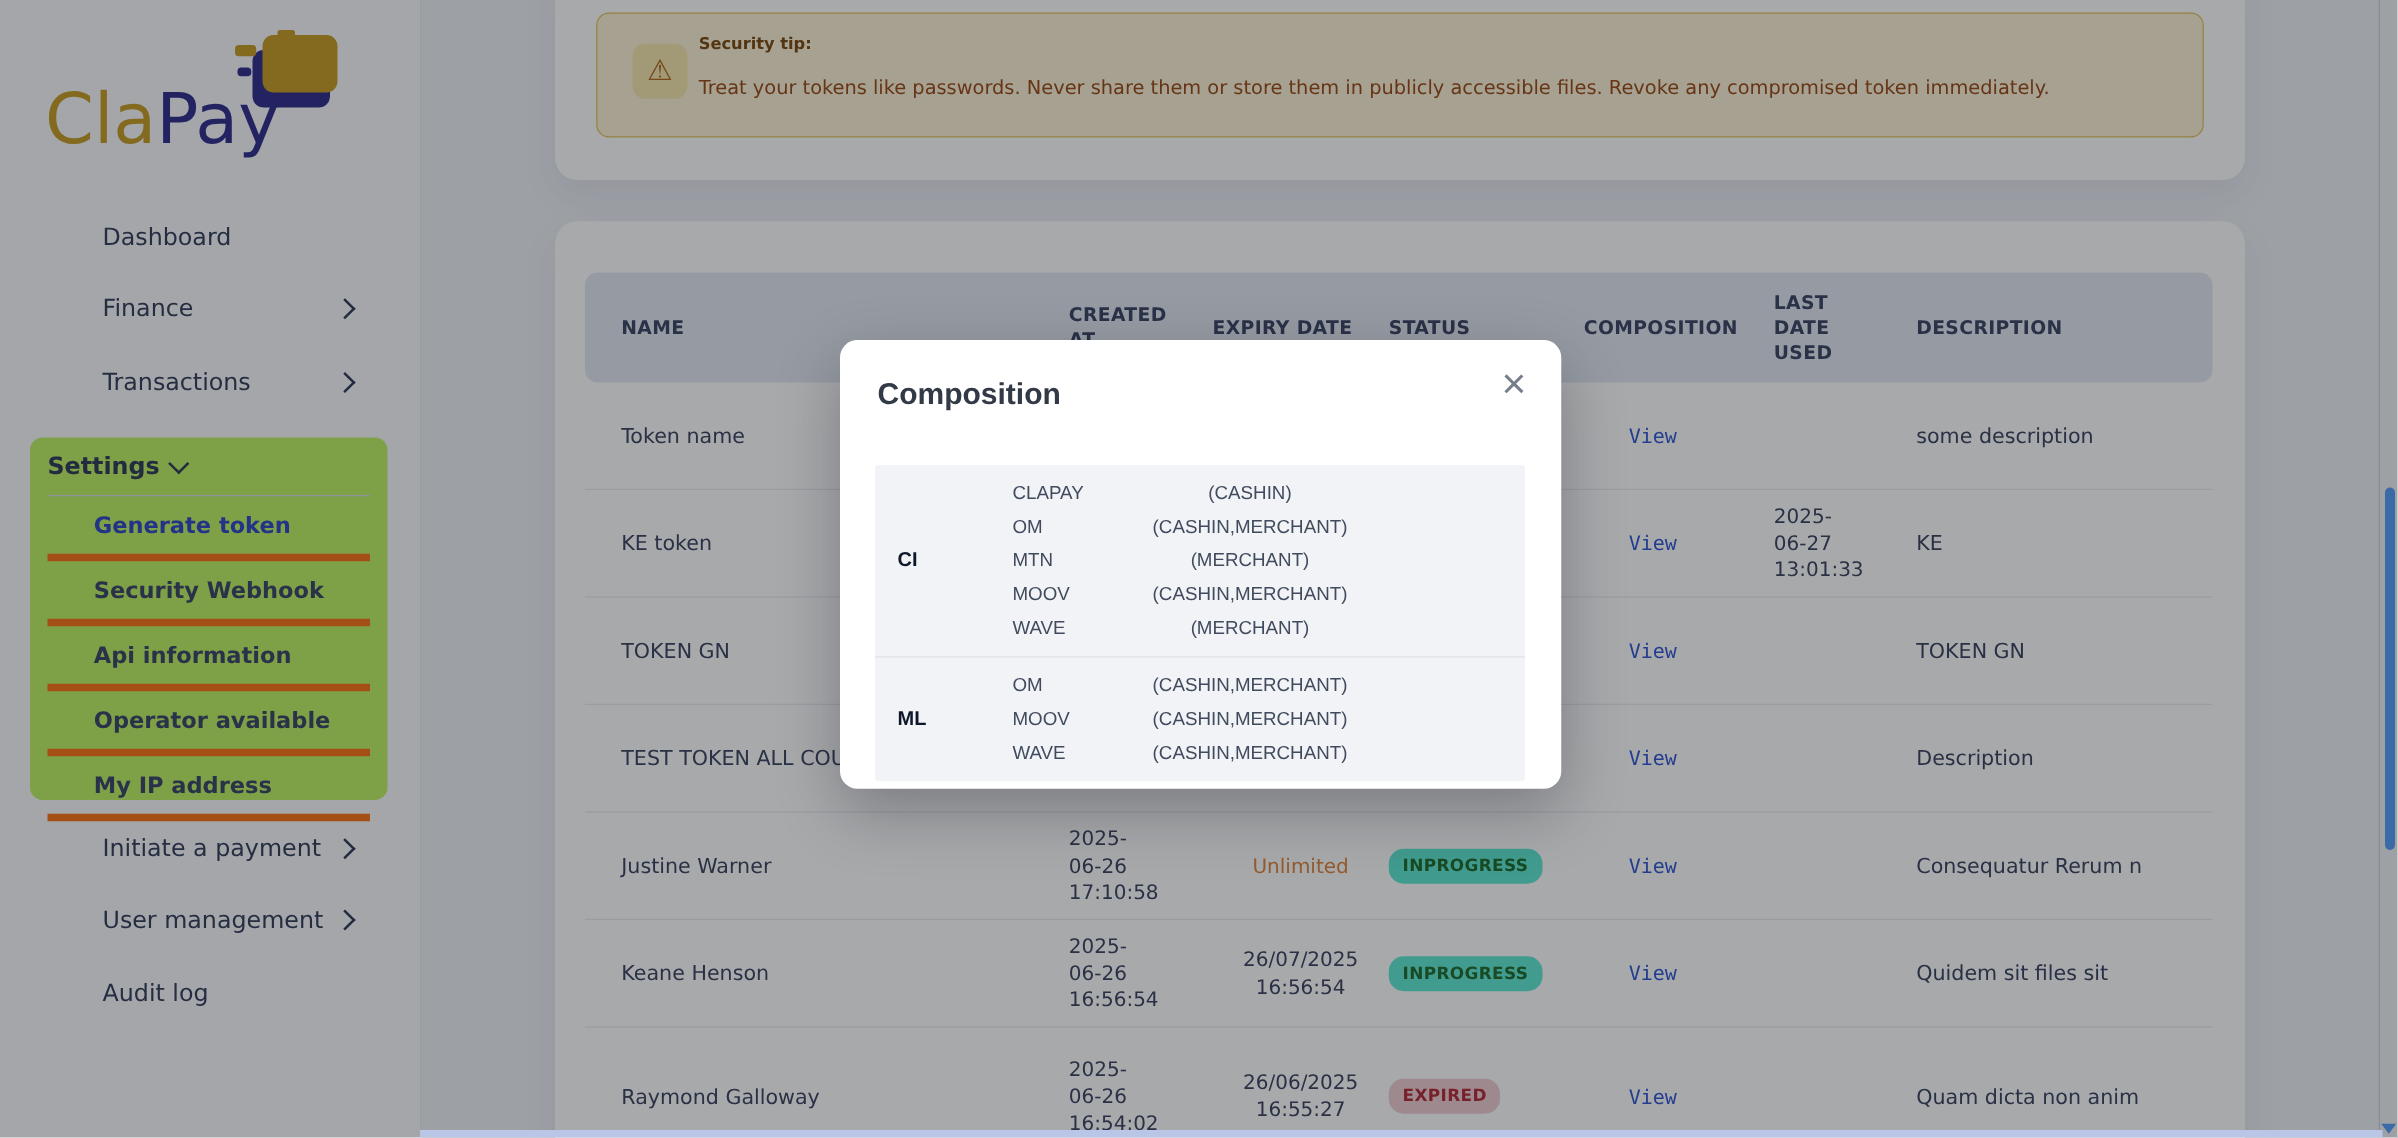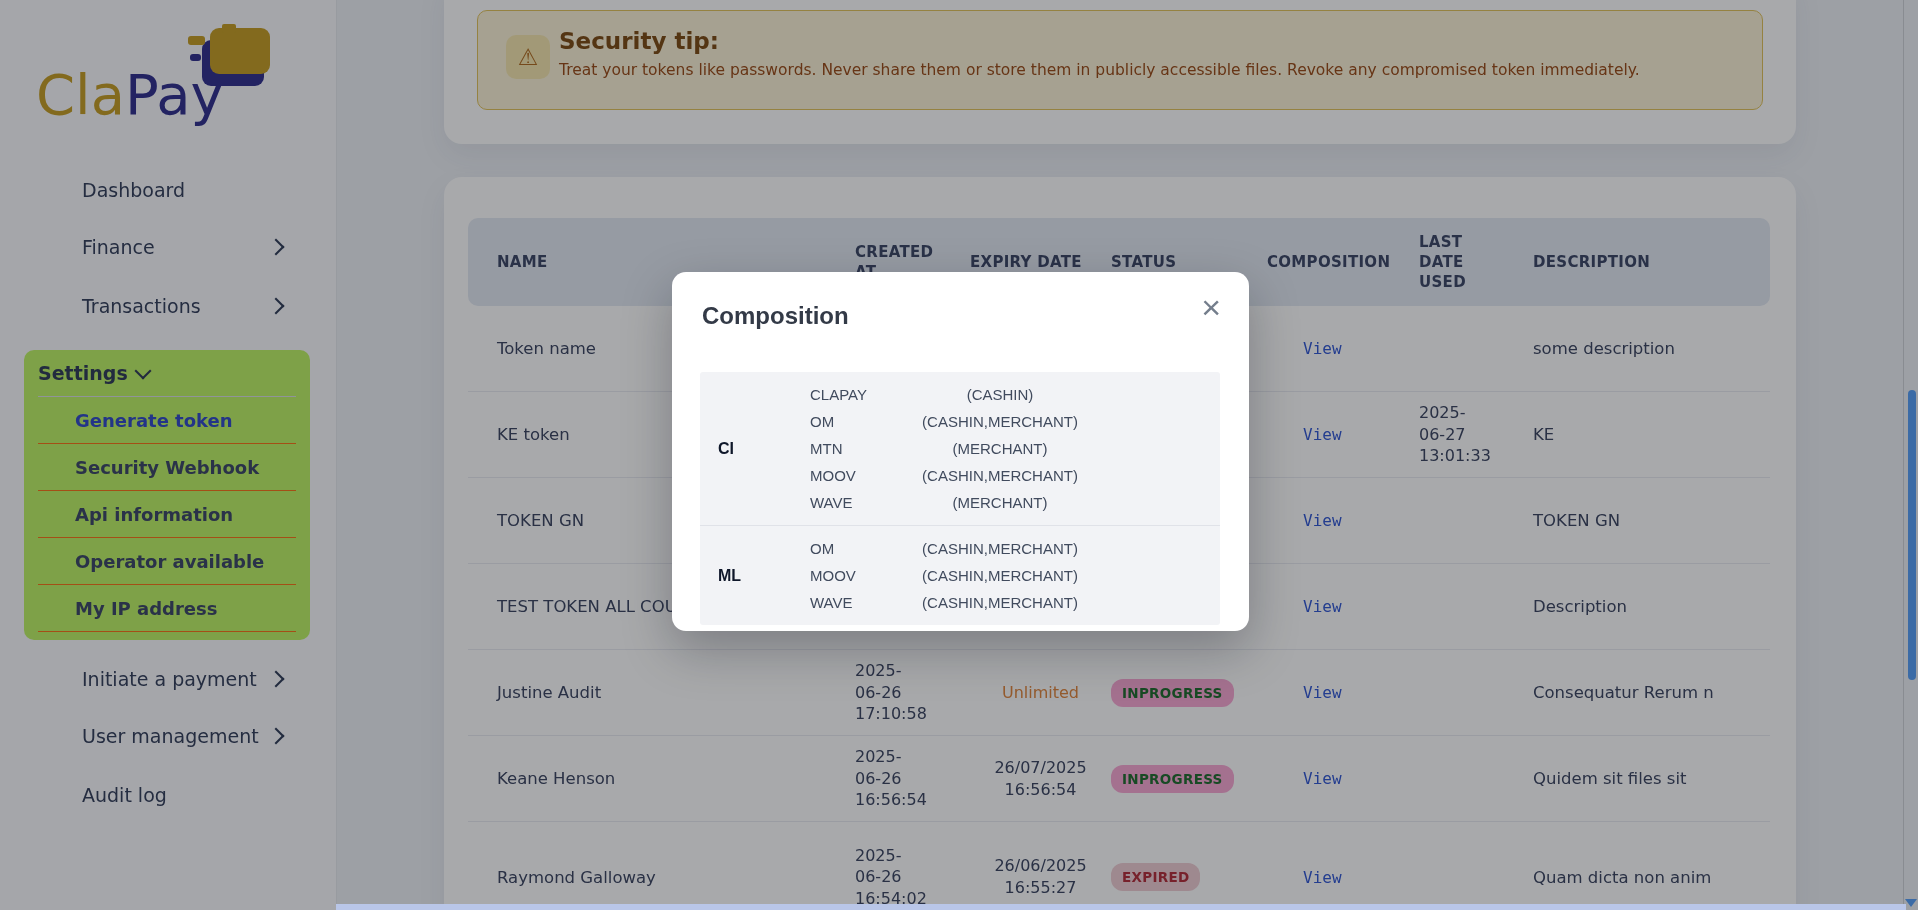--- a/index.html
+++ b/index.html
@@ -13,52 +13,52 @@
             font-size:19px;font-weight:500;color:#323d5a;cursor:pointer;}
   .nav-item .lbl{margin-left:82px;}
   .chev{width:10px;height:10px;border-right:2.5px solid #2e3a56;border-top:2.5px solid #2e3a56;display:inline-block;}
   .chev.right{transform:rotate(45deg);}
   .chev.down{transform:rotate(135deg);}
   .nav-chev{position:absolute;left:270px;top:13px;}
   .settings-block{position:absolute;left:24px;top:350px;width:286px;height:290px;background:#bef264;border-radius:10px;}
   .settings-head{height:46px;display:flex;align-items:center;margin:0 14px;border-bottom:1px solid #d9dee5;
                  font-size:19px;font-weight:700;color:#2e3a56;cursor:pointer;}
   .settings-head .chev{margin-left:9px;margin-top:-4px;}
-  .sub-item{height:46px;display:flex;align-items:center;margin:0 14px;border-bottom:1px solid #f97316;
+  .sub-item{height:46px;display:flex;align-items:center;margin:0 14px;border-bottom:6px solid #f97316;
             font-size:18px;font-weight:700;color:#3a4566;cursor:pointer;}
   .sub-item .lbl{margin-left:37px;}
   .sub-item.active{color:#2f49c8;}
 
   
   .top-card{position:absolute;left:444px;top:-26px;width:1352px;height:170px;background:#fff;border-radius:18px;
             box-shadow:0 12px 30px rgba(40,50,70,.07);}
   .banner{position:absolute;left:33px;top:36px;width:1284px;height:98px;background:#fcf3d7;border:1px solid #e2c35a;border-radius:10px;}
   .banner-icon{position:absolute;left:28px;top:24px;width:44px;height:44px;border-radius:10px;background:#f6e7ae;
                display:flex;align-items:center;justify-content:center;font-size:23px;color:#b06a1e;}
-  .banner-title{position:absolute;left:81px;top:17px;font-size:23px;font-weight:700;color:#7c4a12;}
+  .banner-title{position:absolute;left:81px;top:17px;font-size:13px;font-weight:700;color:#7c4a12;}
   .banner-body{position:absolute;left:81px;top:50px;font-size:15.5px;color:#9a4a16;}
 
   .table-card{position:absolute;left:444px;top:177px;width:1352px;height:757px;background:#fff;border-radius:18px;
               box-shadow:0 12px 30px rgba(40,50,70,.07);}
   .thead{position:absolute;left:24px;top:41px;width:1273px;height:88px;background:#e3e9f3;border-radius:10px;
          display:grid;grid-template-columns:358px 110px 146px 156px 152px 114px 1fr;align-items:center;
          padding-left:29px;font-size:15px;font-weight:700;color:#3a4565;letter-spacing:.3px;}
   .rows{position:absolute;left:24px;top:129px;width:1302px;}
   .trow{display:grid;grid-template-columns:358px 110px 146px 156px 152px 114px 1fr;align-items:center;
         height:85px;padding-left:29px;border-bottom:1px solid #e9ebf1;
         font-size:16.5px;color:#3a4460;}
   .trow:last-child{height:110px;border-bottom:none;}
   .multiline{white-space:pre-line;line-height:1.35;}
   .narrow{max-width:80px;font-size:16px;}
   .exp{font-size:16px;padding-left:5px;text-align:center;}
   .exp.unlimited{color:#e1863c;}
   .hdr-exp{padding-left:5px;}
   .view-link{font-family:"DejaVu Sans Mono",monospace;font-size:16px;color:#3056d3;margin-left:36px;cursor:pointer;}
   .badge{display:inline-block;padding:6px 11px;border-radius:12px;font-size:13.5px;font-weight:700;letter-spacing:.3px;}
-  .badge.INPROGRESS{background:#f9a8d4;color:#1f6b2d;}
+  .badge.INPROGRESS{background:#5eead4;color:#1f6b2d;}
   .badge.EXPIRED{background:#f0cdd3;color:#b22b38;}
 
   
   .overlay{position:absolute;inset:0;background:rgba(13,17,23,.36);z-index:40;}
   .modal{position:absolute;left:672px;top:272px;width:577px;height:359px;background:#fff;border-radius:14px;z-index:50;
          box-shadow:0 18px 50px rgba(10,15,25,.28);font-family:"Liberation Sans",sans-serif;}
   .modal-title{position:absolute;left:30px;top:30px;font-size:24px;font-weight:700;color:#333a47;}
   .modal-close{position:absolute;right:28px;top:18px;font-size:34px;font-weight:400;color:#747e8c;cursor:pointer;line-height:1;}
   .modal-panel{position:absolute;left:28px;top:100px;width:520px;background:#f2f3f6;border-radius:3px;}
   .comp-section{display:flex;padding:9px 0;}
@@ -199,21 +199,21 @@
         <div class="trow">
           <div>TEST TOKEN ALL COUNTRIES</div>
           <div class="narrow multiline"></div>
           <div class="exp multiline"></div>
           <div></div>
           <div><span class="view-link">View</span></div>
           <div class="narrow multiline"></div>
           <div>Description</div>
         </div>
         <div class="trow">
-          <div>Justine Audit</div>
+          <div>Justine Warner</div>
           <div class="narrow multiline">2025-
 06-26
 17:10:58</div>
           <div class="exp multiline unlimited">Unlimited</div>
           <div><span class="badge INPROGRESS">INPROGRESS</span></div>
           <div><span class="view-link">View</span></div>
           <div class="narrow multiline"></div>
           <div>Consequatur Rerum n</div>
         </div>
         <div class="trow">

